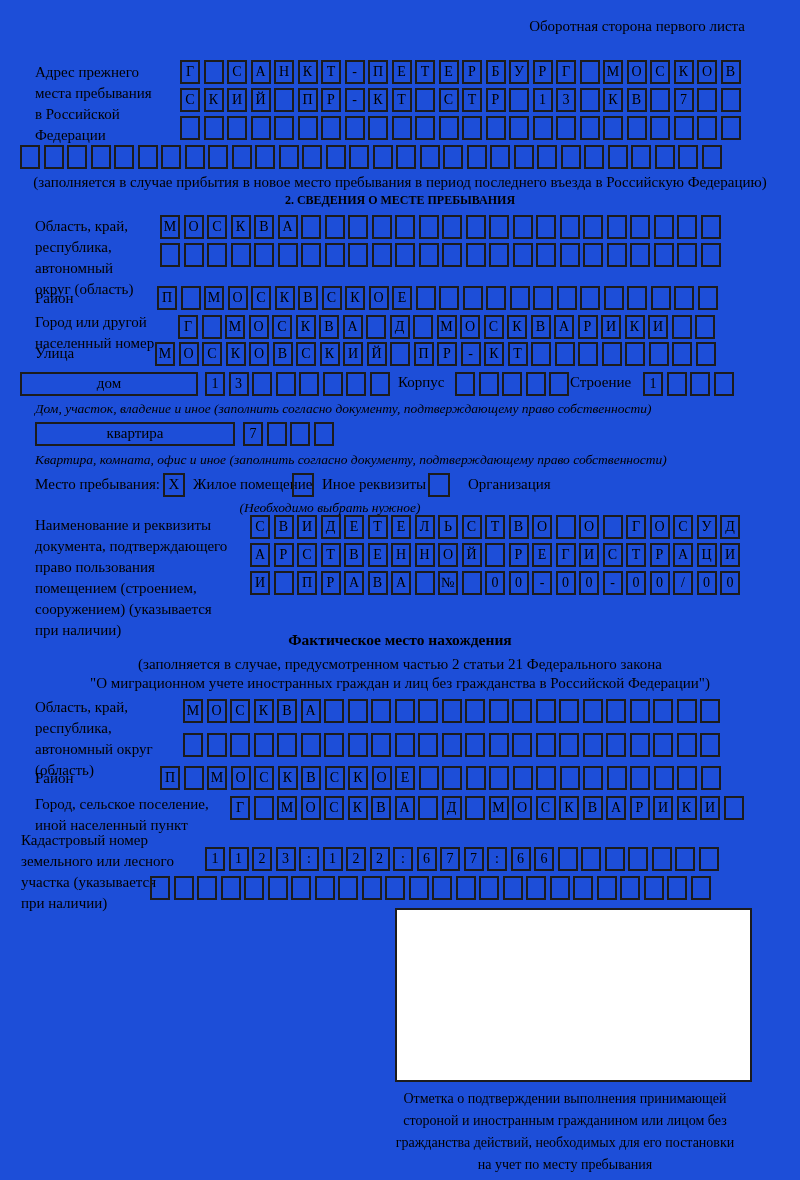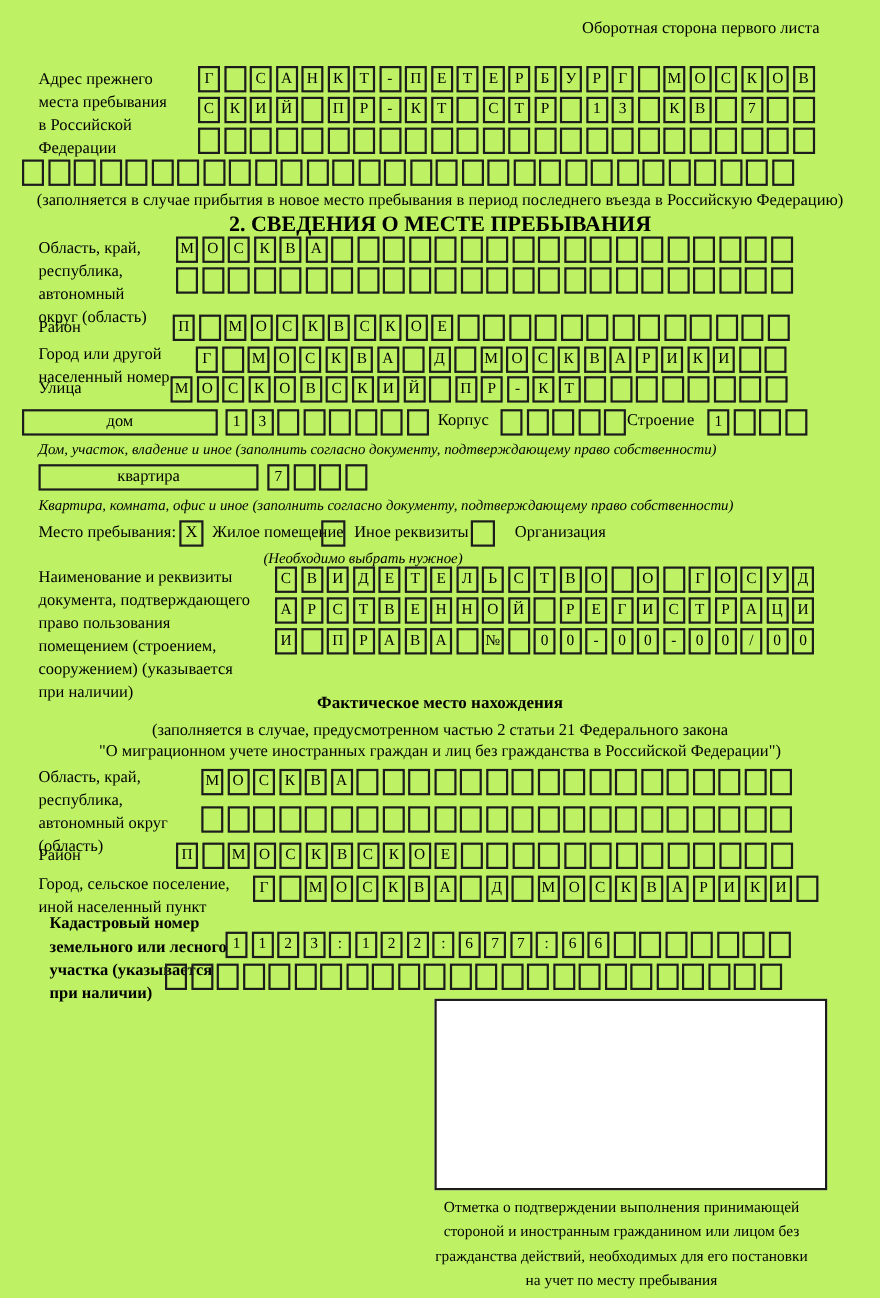--- a/index.html
+++ b/index.html
@@ -1,27 +1,27 @@
 <!DOCTYPE html>
 <html><head>
 <meta charset="utf-8">
 <style>
   html,body{margin:0;padding:0;background:#fff;}
-  .page{position:relative;width:800px;height:1180px;background:#bef264;color:#000;
+  .page{position:relative;width:800px;height:1180px;background:#1d4ed8;color:#000;
         font-family:"Liberation Serif","DejaVu Serif",serif;overflow:hidden;}
   .corner{position:absolute;left:0;top:18px;width:745px;text-align:right;font-size:15px;}
   .lbl{position:absolute;font-size:15px;line-height:21px;white-space:pre-line;}
   .cellrow{position:absolute;white-space:nowrap;height:24px;}
   .cell{display:inline-block;box-sizing:border-box;width:20px;height:24px;border:2px solid #1c1c1c;
         margin-right:3.5px;text-align:center;font-size:14px;line-height:19px;vertical-align:top;}
   .boxlabel{position:absolute;box-sizing:border-box;height:24px;border:2px solid #1c1c1c;
         text-align:center;font-size:15px;line-height:19px;}
   .caption{position:absolute;font-size:13.5px;font-style:italic;}
   .cnote{position:absolute;left:0;width:800px;text-align:center;font-size:15px;}
-  .hbold{position:absolute;left:0;width:800px;text-align:center;font-weight:bold;font-size:20px;}
+  .hbold{position:absolute;left:0;width:800px;text-align:center;font-weight:bold;font-size:12px;}
   .chk{position:absolute;box-sizing:border-box;width:22px;height:24px;border:2px solid #1c1c1c;
         text-align:center;font-size:15px;line-height:19px;}
   .opt{position:absolute;font-size:15px;}
   .stamp{position:absolute;box-sizing:border-box;border:2px solid #1c1c1c;background:#fff;}
   .stampcap{position:absolute;font-size:14px;line-height:22px;text-align:center;white-space:pre-line;}
 </style>
 </head>
 <body>
 
 <div class="page">
@@ -99,21 +99,21 @@
   <div class="cellrow" style="left:183px;top:699px;"><span class="cell">М</span><span class="cell">О</span><span class="cell">С</span><span class="cell">К</span><span class="cell">В</span><span class="cell">А</span><span class="cell"></span><span class="cell"></span><span class="cell"></span><span class="cell"></span><span class="cell"></span><span class="cell"></span><span class="cell"></span><span class="cell"></span><span class="cell"></span><span class="cell"></span><span class="cell"></span><span class="cell"></span><span class="cell"></span><span class="cell"></span><span class="cell"></span><span class="cell"></span><span class="cell"></span></div>
   <div class="cellrow" style="left:183px;top:733px;"><span class="cell"></span><span class="cell"></span><span class="cell"></span><span class="cell"></span><span class="cell"></span><span class="cell"></span><span class="cell"></span><span class="cell"></span><span class="cell"></span><span class="cell"></span><span class="cell"></span><span class="cell"></span><span class="cell"></span><span class="cell"></span><span class="cell"></span><span class="cell"></span><span class="cell"></span><span class="cell"></span><span class="cell"></span><span class="cell"></span><span class="cell"></span><span class="cell"></span><span class="cell"></span></div>
 
   <div class="lbl" style="left:35px;top:768px;">Район</div>
   <div class="cellrow" style="left:160px;top:766px;"><span class="cell">П</span><span class="cell"></span><span class="cell">М</span><span class="cell">О</span><span class="cell">С</span><span class="cell">К</span><span class="cell">В</span><span class="cell">С</span><span class="cell">К</span><span class="cell">О</span><span class="cell">Е</span><span class="cell"></span><span class="cell"></span><span class="cell"></span><span class="cell"></span><span class="cell"></span><span class="cell"></span><span class="cell"></span><span class="cell"></span><span class="cell"></span><span class="cell"></span><span class="cell"></span><span class="cell"></span><span class="cell"></span></div>
 
   <div class="lbl" style="left:35px;top:794px;">Город, сельское поселение,
 иной населенный пункт</div>
   <div class="cellrow" style="left:230px;top:796px;"><span class="cell">Г</span><span class="cell"></span><span class="cell">М</span><span class="cell">О</span><span class="cell">С</span><span class="cell">К</span><span class="cell">В</span><span class="cell">А</span><span class="cell"></span><span class="cell">Д</span><span class="cell"></span><span class="cell">М</span><span class="cell">О</span><span class="cell">С</span><span class="cell">К</span><span class="cell">В</span><span class="cell">А</span><span class="cell">Р</span><span class="cell">И</span><span class="cell">К</span><span class="cell">И</span><span class="cell"></span></div>
 
-  <div class="lbl" style="left:45px;top:830px;font-weight:bold;">Кадастровый номер
+  <div class="lbl" style="left:21px;top:830px;">Кадастровый номер
 земельного или лесного
 участка (указывается
 при наличии)</div>
   <div class="cellrow" style="left:205px;top:847px;"><span class="cell">1</span><span class="cell">1</span><span class="cell">2</span><span class="cell">3</span><span class="cell">:</span><span class="cell">1</span><span class="cell">2</span><span class="cell">2</span><span class="cell">:</span><span class="cell">6</span><span class="cell">7</span><span class="cell">7</span><span class="cell">:</span><span class="cell">6</span><span class="cell">6</span><span class="cell"></span><span class="cell"></span><span class="cell"></span><span class="cell"></span><span class="cell"></span><span class="cell"></span><span class="cell"></span></div>
   <div class="cellrow" style="left:150px;top:876px;"><span class="cell"></span><span class="cell"></span><span class="cell"></span><span class="cell"></span><span class="cell"></span><span class="cell"></span><span class="cell"></span><span class="cell"></span><span class="cell"></span><span class="cell"></span><span class="cell"></span><span class="cell"></span><span class="cell"></span><span class="cell"></span><span class="cell"></span><span class="cell"></span><span class="cell"></span><span class="cell"></span><span class="cell"></span><span class="cell"></span><span class="cell"></span><span class="cell"></span><span class="cell"></span><span class="cell"></span></div>
 
   <div class="stamp" style="left:395px;top:908px;width:357px;height:174px;"></div>
   <div class="stampcap" style="left:355px;top:1088px;width:420px;">Отметка о подтверждении выполнения принимающей
 стороной и иностранным гражданином или лицом без
 гражданства действий, необходимых для его постановки

